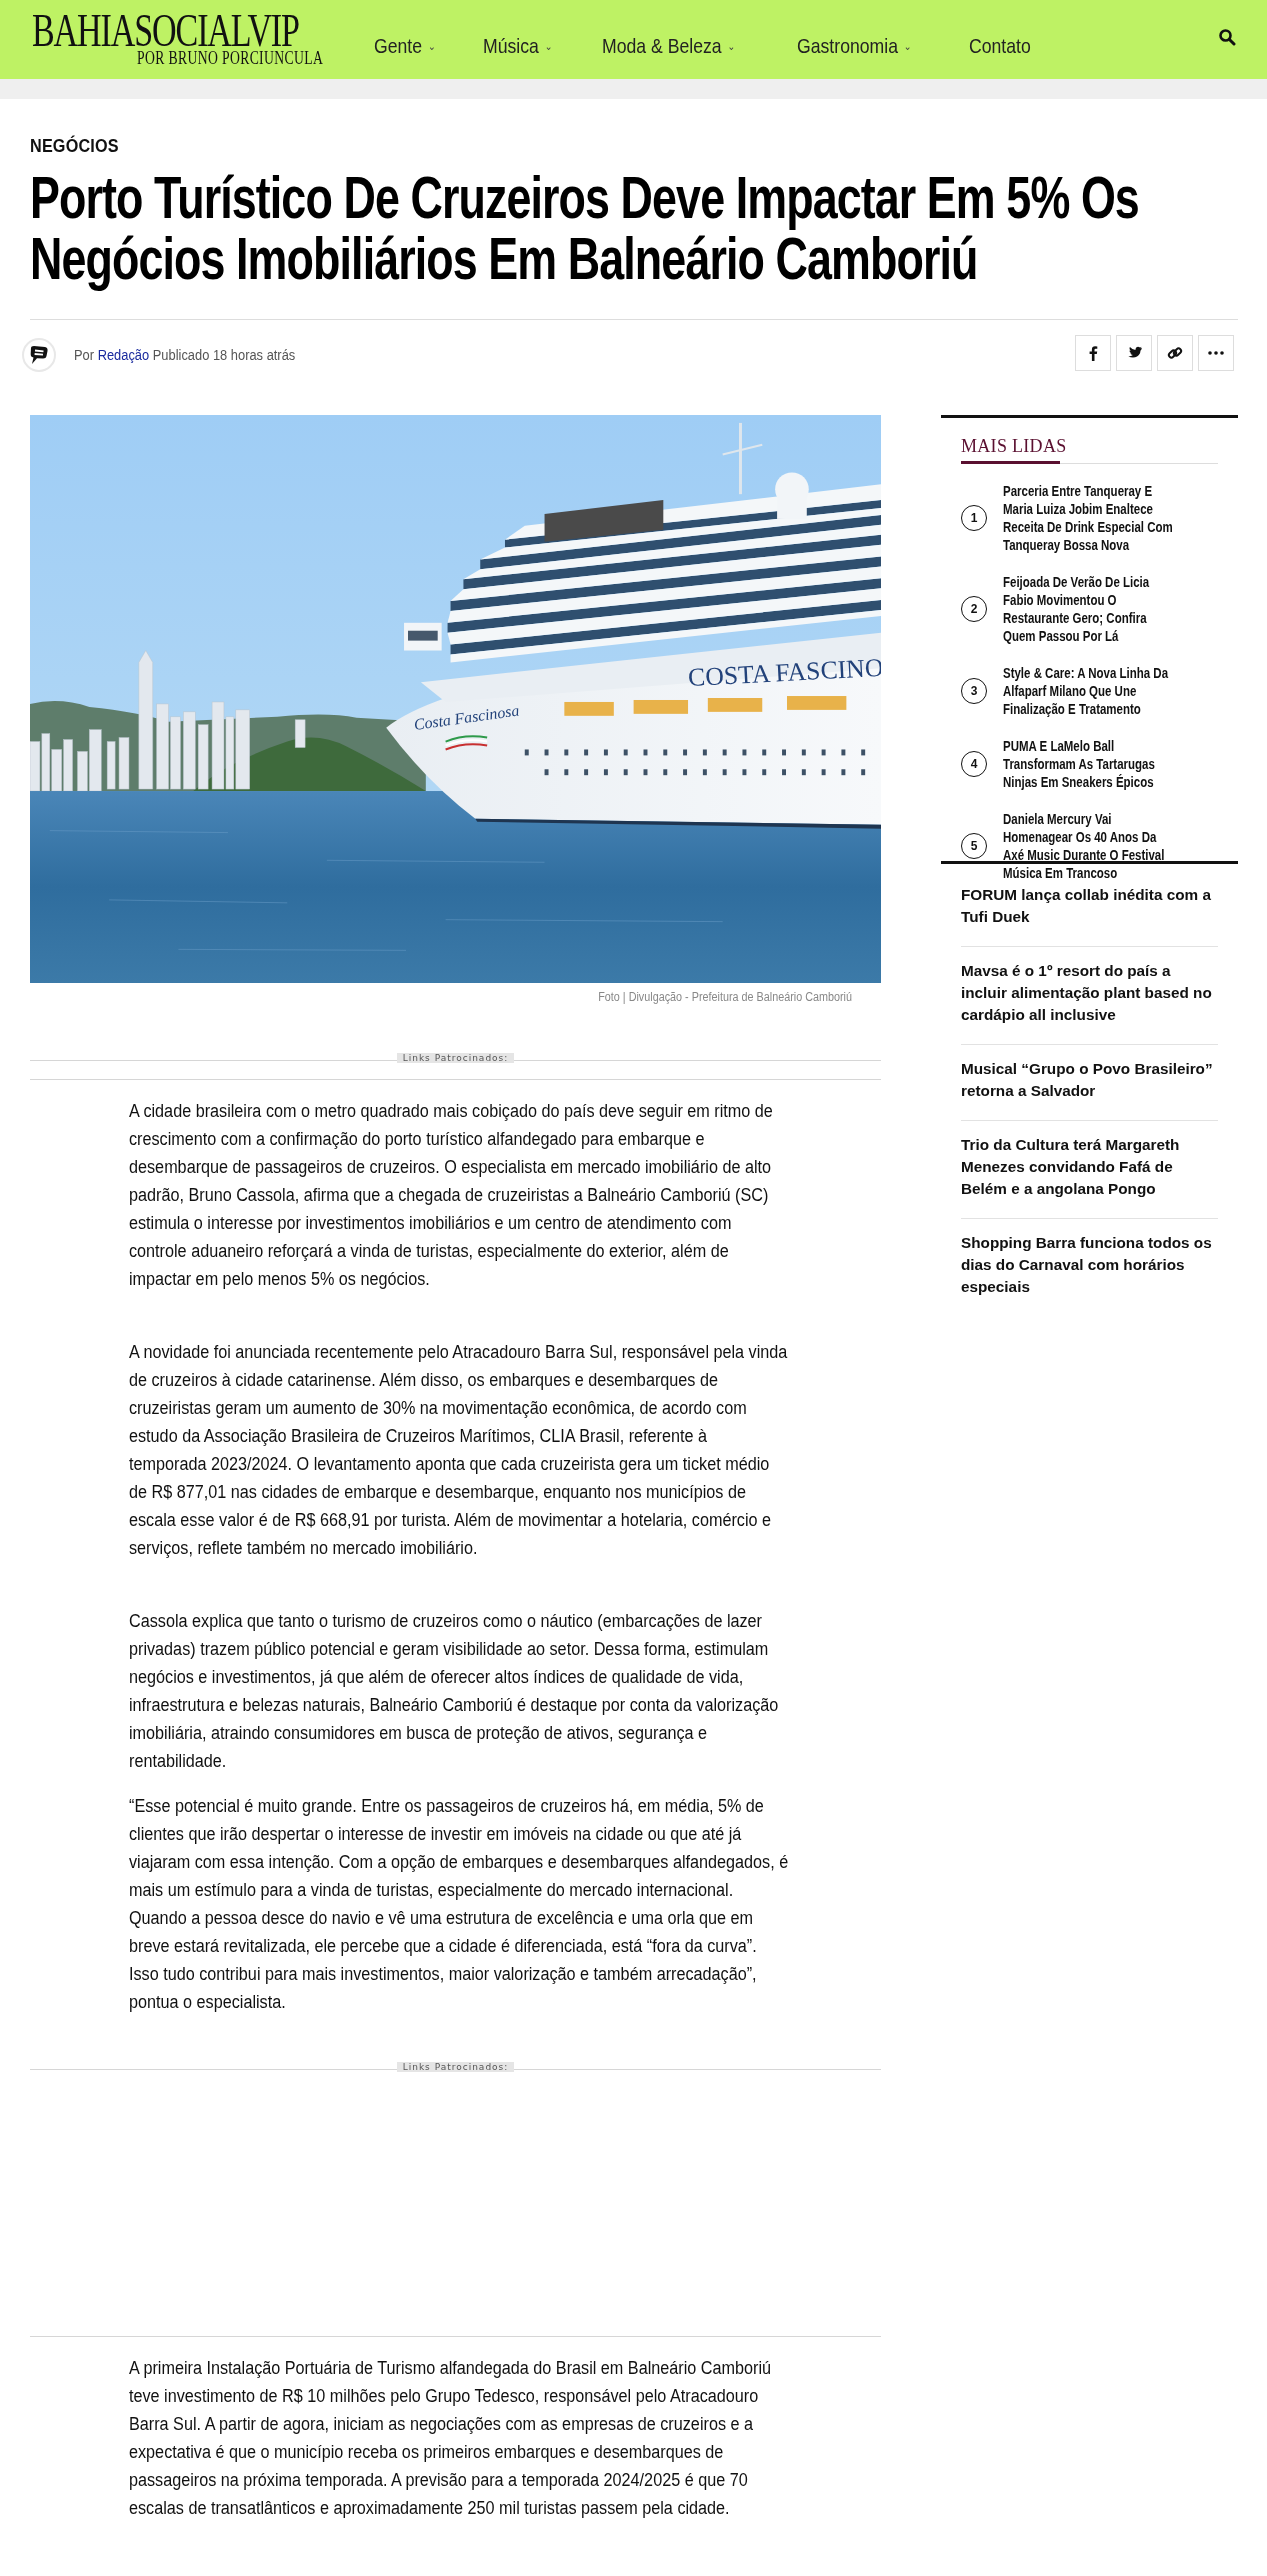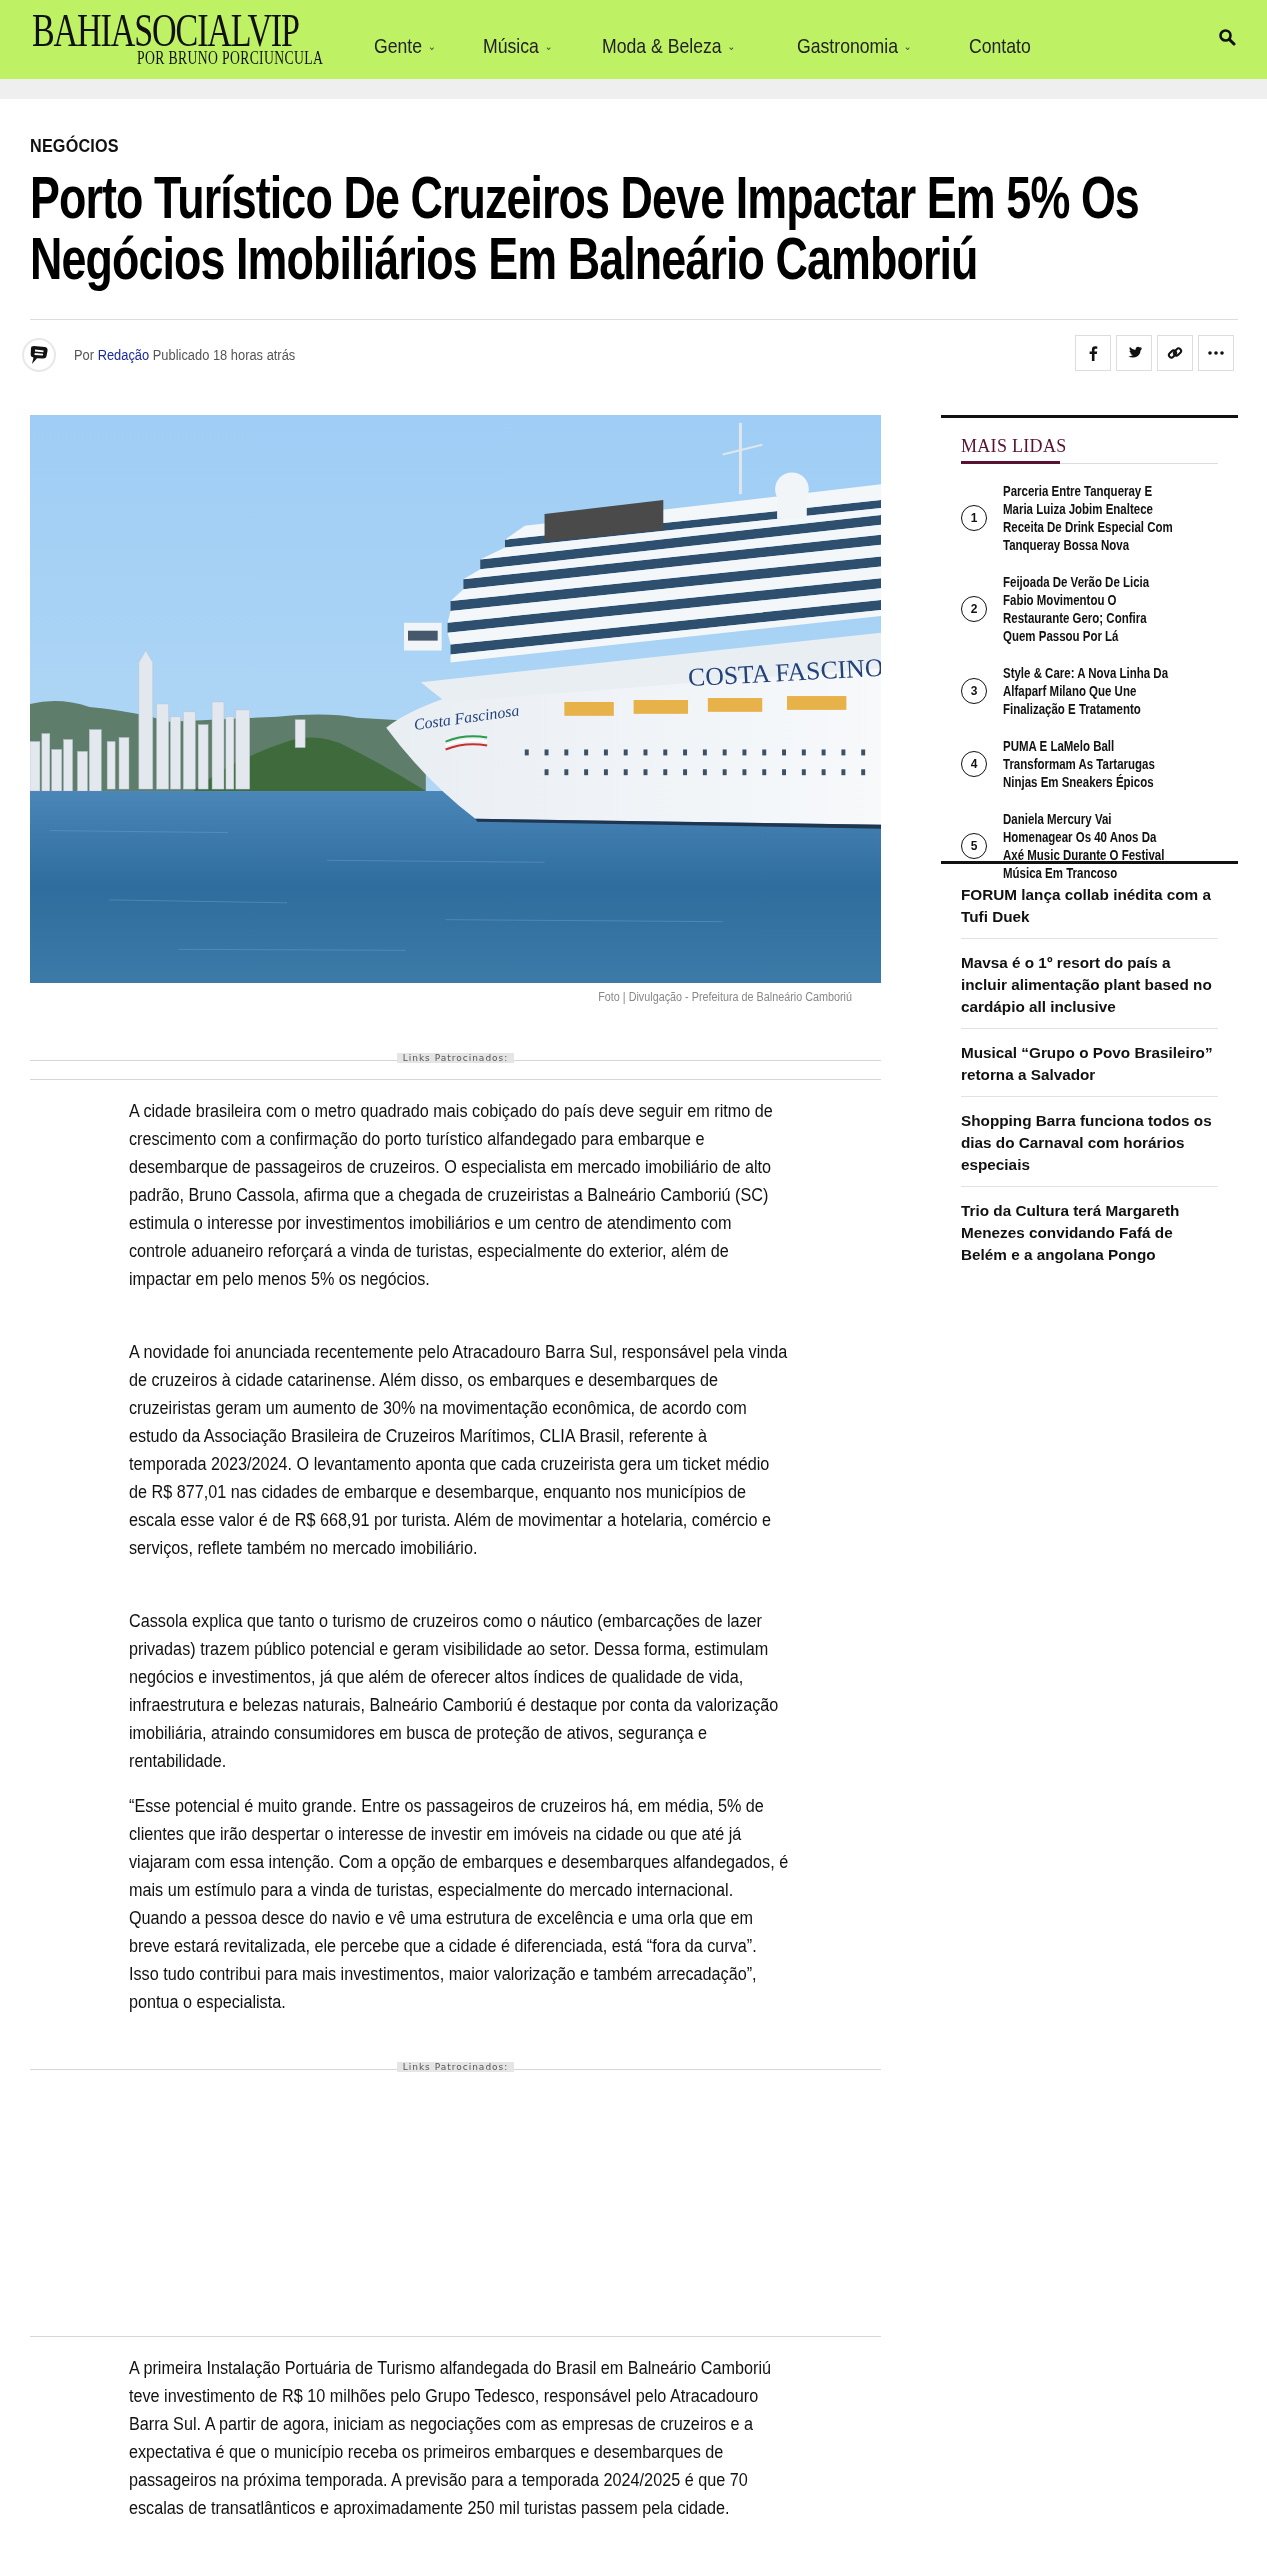--- a/index.html
+++ b/index.html
@@ -51,21 +51,21 @@
   .side-topbar { height: 3px; background: #111; }
   .side-heading { margin: 18px 0 0 20px; font-family: Liberation Serif, serif; font-size: 18px; color: #5a1030; letter-spacing: 0.3px; }
   .side-heading-rule { margin: 6px 20px 0 20px; height: 1px; background: #ddd; position: relative; }
   .side-heading-rule::before { content: ""; position: absolute; left: 0; top: -2px; width: 99px; height: 3px; background: #5a1030; }
   .popular-list { margin: 18px 20px 0 20px; }
   .pop-item { display: flex; align-items: center; margin-bottom: 19px; cursor: pointer; }
   .pop-num { flex: 0 0 26px; width: 26px; height: 26px; border: 1.5px solid #111; border-radius: 50%; display: flex; align-items: center; justify-content: center; font-size: 12px; font-weight: bold; margin-right: 16px; }
   .pop-title { font-size: 14px; font-weight: bold; line-height: 18px; color: #111; transform: scaleX(0.82); transform-origin: left center; width: 267px; }
 
   .news-list { margin: 20px 20px 0 20px; }
-  .news-item { padding: 0 0 10px 0; margin-bottom: 13px; border-bottom: 1px solid #e2e2e2; font-size: 15.3px; font-weight: bold; line-height: 22px; color: #111; cursor: pointer; }
+  .news-item { padding: 0 0 18px 0; margin-bottom: 13px; border-bottom: 1px solid #e2e2e2; font-size: 15.3px; font-weight: bold; line-height: 22px; color: #111; cursor: pointer; }
   .news-item:last-child { border-bottom: none; }
 </style>
 </head>
 <body>
 
 <div class="header">
   <div class="logo">
     <div class="logo-main">BAHIASOCIALVIP</div>
     <div class="logo-sub">POR BRUNO PORCIUNCULA</div>
   </div>
@@ -341,17 +341,17 @@
     </div>
   </div>
 </aside>
 
 <aside class="side-block" style="top:861px;">
   <div class="side-topbar"></div>
   <div class="news-list">
     <div class="news-item">FORUM lança collab inédita com a Tufi Duek</div>
     <div class="news-item">Mavsa é o 1º resort do país a incluir alimentação plant based no cardápio all inclusive</div>
     <div class="news-item">Musical “Grupo o Povo Brasileiro” retorna a Salvador</div>
+    <div class="news-item">Trio da Cultura terá Margareth Menezes convidando Fafá de Belém e a angolana Pongo</div>
     <div class="news-item">Shopping Barra funciona todos os dias do Carnaval com horários especiais</div>
-    <div class="news-item">Trio da Cultura terá Margareth Menezes convidando Fafá de Belém e a angolana Pongo</div>
   </div>
 </aside>
 
 
 </body></html>

